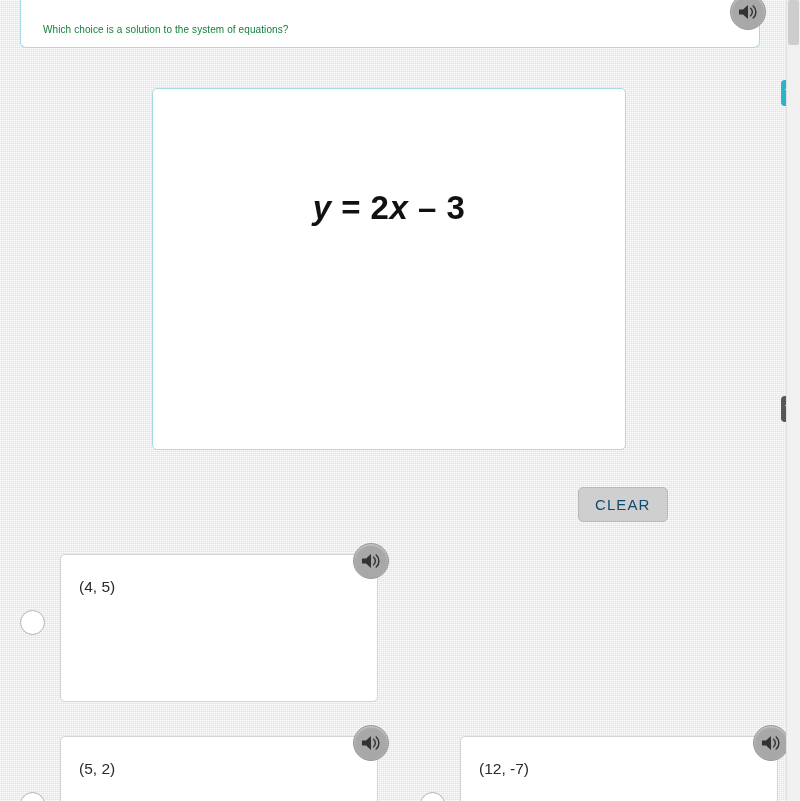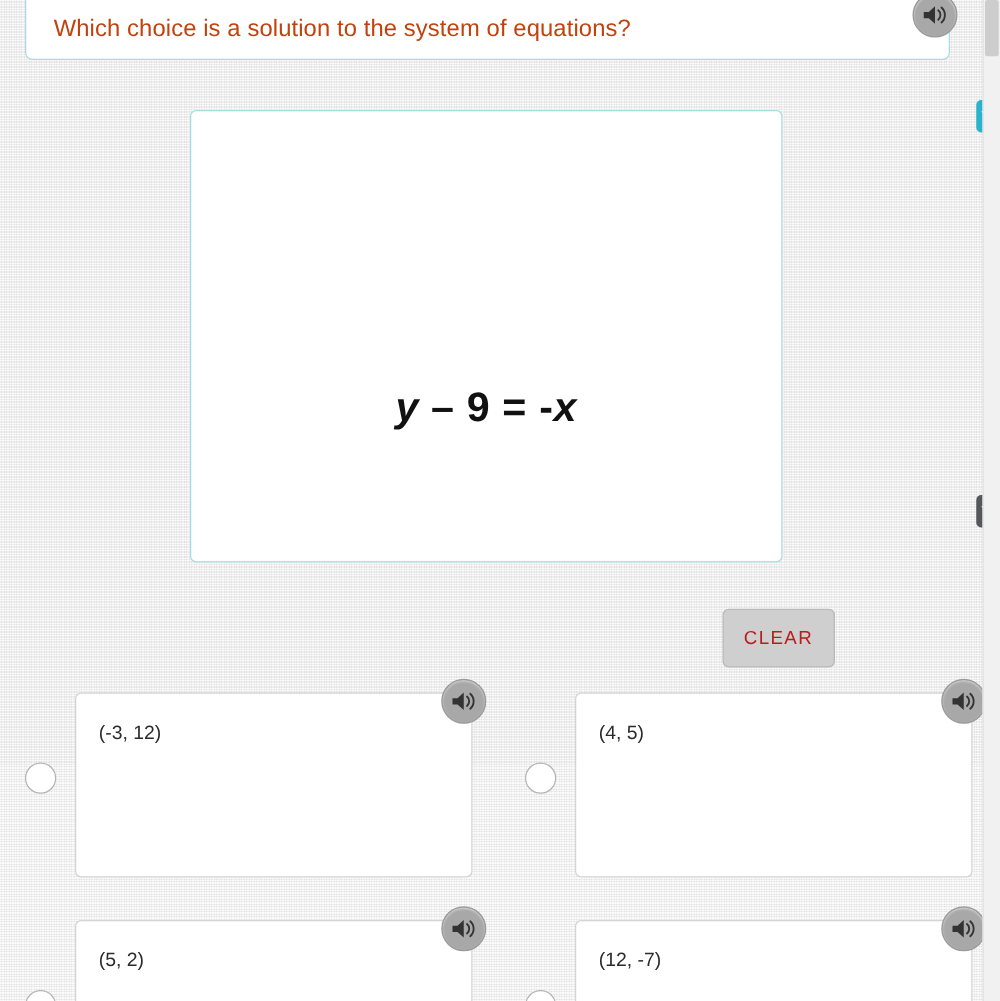--- a/index.html
+++ b/index.html
@@ -38,22 +38,22 @@
     background: #ffffff;
     border: 1px solid #a9dce2;
     border-top: none;
     border-radius: 0 0 6px 6px;
     box-sizing: border-box;
   }
   #question-text {
     position: absolute;
     left: 22px;
     bottom: 12px;
-    font-size: 19px;
-    color: #c2410c;
+    font-size: 10px;
+    color: #15803d;
     letter-spacing: .1px;
     white-space: nowrap;
   }
 
   
   .speaker {
     width: 36px;
     height: 36px;
     border-radius: 50%;
     background: #a8a8a8;
@@ -96,26 +96,26 @@
 
   
   #action-row {
     left: 578px;
     top: 487px;
     display: flex;
     gap: 21px;
   }
   .action-btn {
     min-width: 78px;
-    height: 47px;
+    height: 35px;
     padding: 0 16px;
     background: #cfcfcf;
     border: 1px solid #b9b9b9;
     border-radius: 5px;
-    color: #b91c1c;
+    color: #0c4a6e;
     font-size: 15px;
     letter-spacing: 1.1px;
     display: flex;
     align-items: center;
     justify-content: center;
     box-sizing: border-box;
     cursor: default;
   }
 
   
@@ -222,42 +222,29 @@
 
 <div class="layer speaker" id="question-speaker">
   <svg width="22" height="18" viewBox="0 0 22 18" aria-hidden="true">
     <path d="M2 6.5 H6 L11 2 V16 L6 11.5 H2 Z" fill="#333333"></path>
     <path d="M13.6 5.2 A5 5 0 0 1 13.6 12.8" stroke="#333333" stroke-width="1.5" fill="none" stroke-linecap="round"></path>
     <path d="M16.2 3 A8 8 0 0 1 16.2 15" stroke="#333333" stroke-width="1.5" fill="none" stroke-linecap="round"></path>
   </svg>
 </div>
 
 <div class="layer" id="equation-panel">
-  <div class="equation" id="equation-2"><span class="var">y</span><span> – 9 = -</span><span class="var">x</span></div>
+  <div class="equation" id="equation-1"><span class="var">y</span><span> = 2</span><span class="var">x</span><span> – 3</span></div>
 </div>
 
 <div class="layer" id="action-row">
   <div class="action-btn">CLEAR</div>
 </div>
 
 <div class="layer" id="choices">
     <div class="choice-row">
-      <div class="choice">
-        <div class="radio"></div>
-        <div class="choice-card">
-          <div class="choice-label">(-3, 12)</div>
-          <div class="speaker choice-speaker">
-            <svg width="22" height="18" viewBox="0 0 22 18">
-              <path d="M2 6.5 H6 L11 2 V16 L6 11.5 H2 Z" fill="#333333"></path>
-              <path d="M13.6 5.2 A5 5 0 0 1 13.6 12.8" stroke="#333333" stroke-width="1.5" fill="none" stroke-linecap="round"></path>
-              <path d="M16.2 3 A8 8 0 0 1 16.2 15" stroke="#333333" stroke-width="1.5" fill="none" stroke-linecap="round"></path>
-            </svg>
-          </div>
-        </div>
-      </div>
       <div class="choice">
         <div class="radio"></div>
         <div class="choice-card">
           <div class="choice-label">(4, 5)</div>
           <div class="speaker choice-speaker">
             <svg width="22" height="18" viewBox="0 0 22 18">
               <path d="M2 6.5 H6 L11 2 V16 L6 11.5 H2 Z" fill="#333333"></path>
               <path d="M13.6 5.2 A5 5 0 0 1 13.6 12.8" stroke="#333333" stroke-width="1.5" fill="none" stroke-linecap="round"></path>
               <path d="M16.2 3 A8 8 0 0 1 16.2 15" stroke="#333333" stroke-width="1.5" fill="none" stroke-linecap="round"></path>
             </svg>

